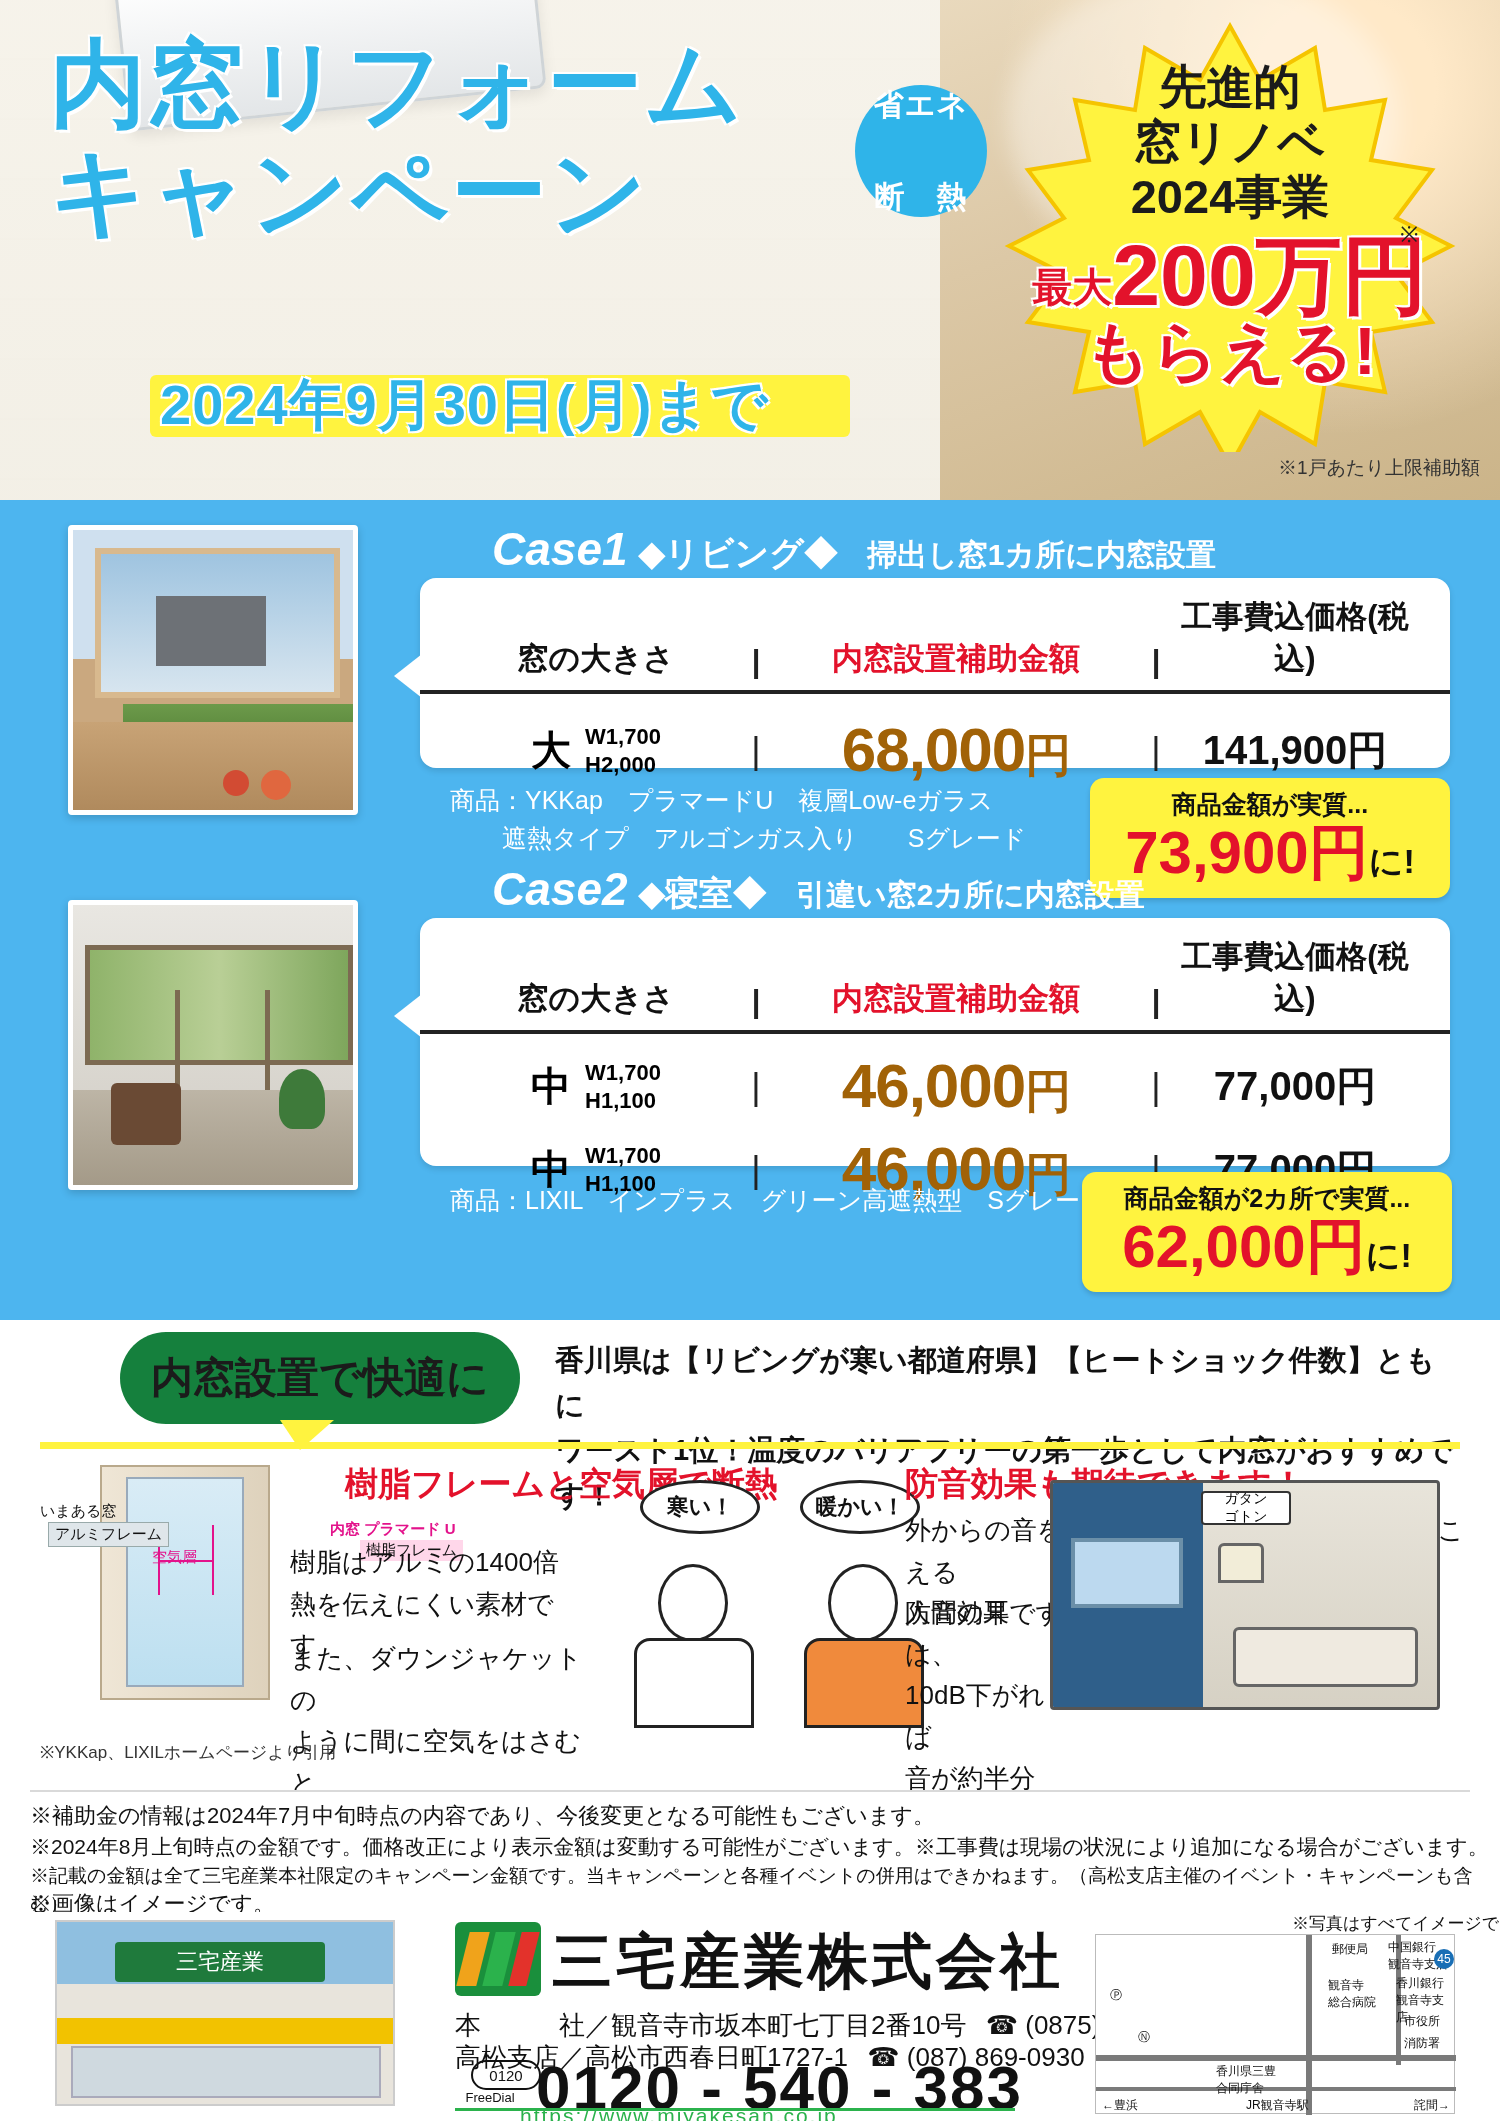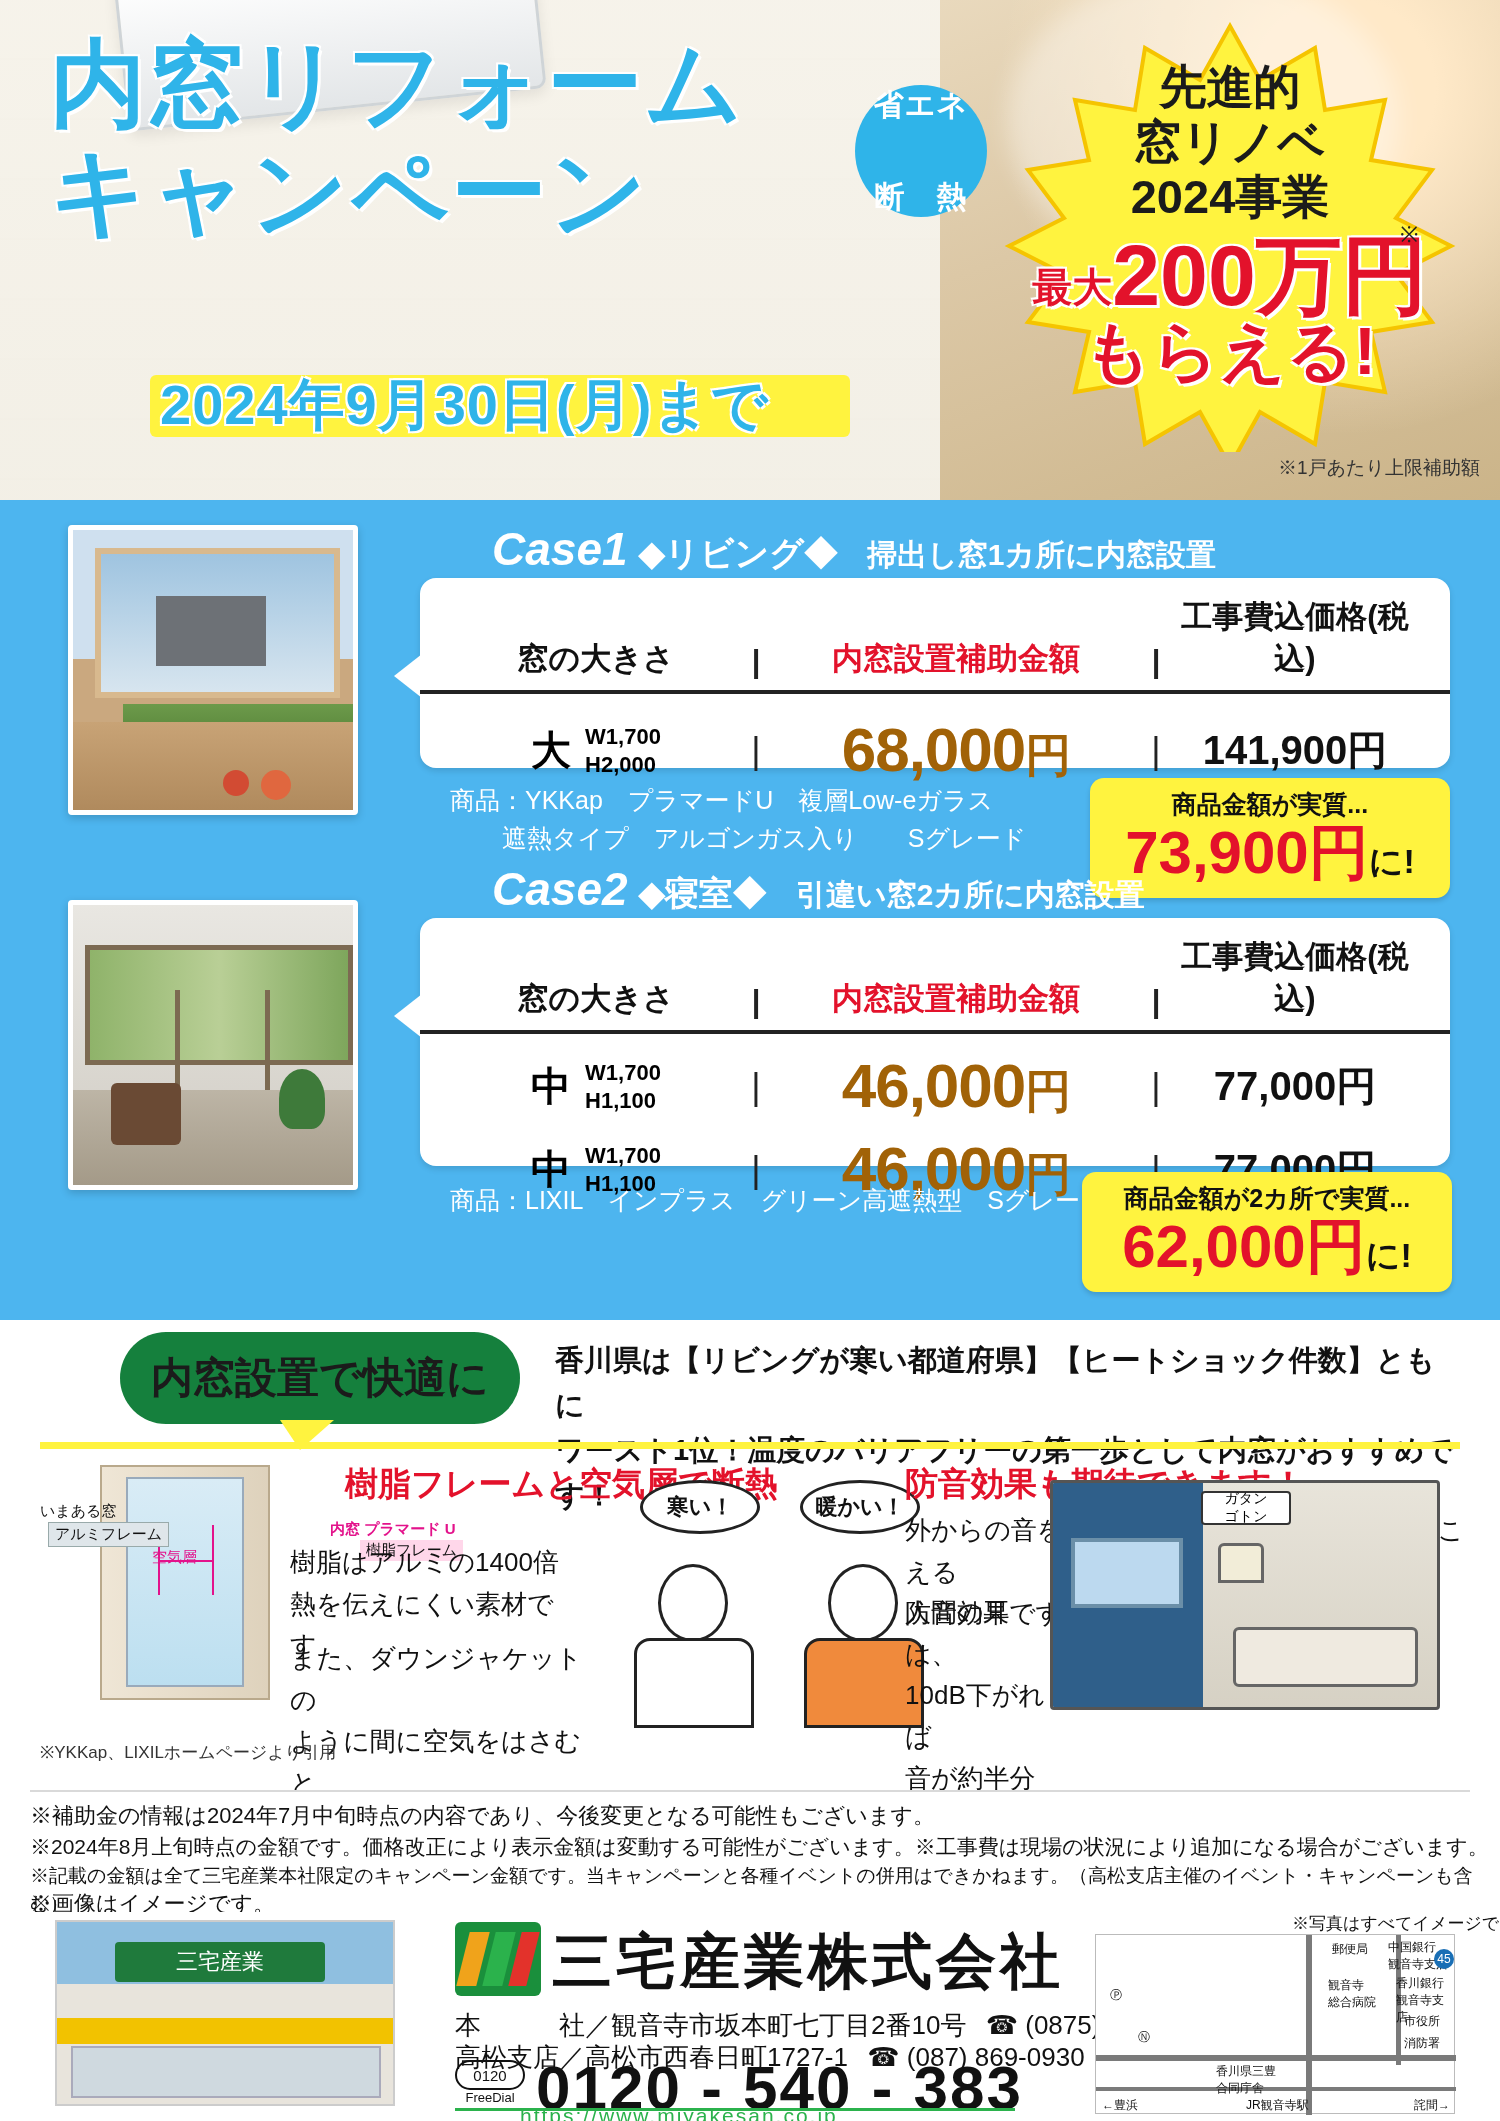--- a/index.html
+++ b/index.html
@@ -222,21 +222,21 @@
   .sp-band{position:absolute;left:0;top:96px;width:100%;height:26px;background:#f2c200;}
   .sp-glass{position:absolute;left:14px;top:124px;width:310px;height:52px;background:#cfd9df;border:2px solid #aab;}
 
   .logo-mark{position:absolute; left:455px; top:10px; width:86px; height:74px;
      background:#1a8f3c; border-radius:6px; overflow:hidden;}
   .lm-b{position:absolute;left:8px;top:10px;width:20px;height:54px;background:#f0a31b;transform:skewX(-14deg);}
   .lm-g{position:absolute;left:34px;top:10px;width:20px;height:54px;background:#2bb24c;transform:skewX(-14deg);}
   .lm-r{position:absolute;left:60px;top:10px;width:18px;height:54px;background:#e3322b;transform:skewX(-14deg);}
   .company{position:absolute; left:552px; top:10px; font-size:60px; font-weight:bold; color:#111; letter-spacing:4px;}
   .addr{position:absolute; left:455px; font-size:26px; color:#111; white-space:nowrap;}
-  .freebox{position:absolute; left:455px; top:148px; width:70px; height:30px; border:2px solid #111; border-radius:15px;
+  .freebox{position:absolute; left:471px; top:148px; width:70px; height:30px; border:2px solid #111; border-radius:15px;
      font-size:15px; display:flex;align-items:center;justify-content:center; color:#111;}
   .freelbl{position:absolute; left:455px; top:178px; font-size:13px; color:#111; width:70px; text-align:center;}
   .tel-big{position:absolute; left:536px; top:140px; font-size:62px; font-weight:bold; color:#111; letter-spacing:2px;}
   .url-bar{position:absolute; left:455px; top:196px; width:560px; height:3px; background:#2bb24c;}
   .url{position:absolute; left:520px; top:192px; font-size:21px; color:#2bb24c; letter-spacing:2px;}
   .map{position:absolute; left:1095px; top:22px; width:360px; height:180px; background:#ffffff; border:1px solid #bbb;}
   .map-note{position:absolute; left:1292px; top:0px; font-size:17px; color:#111;}
   .map-road{position:absolute;background:#7a7a7a;}
   .map-txt{position:absolute;font-size:12px;color:#111;}
 </style>

